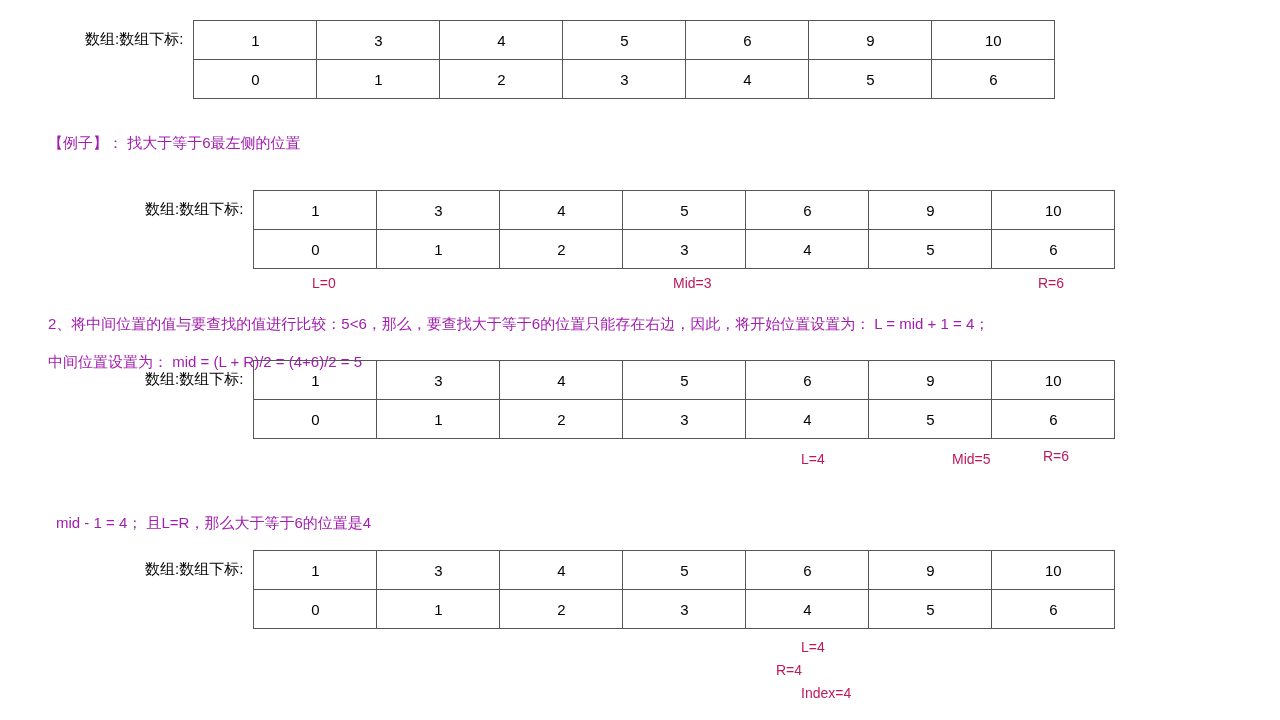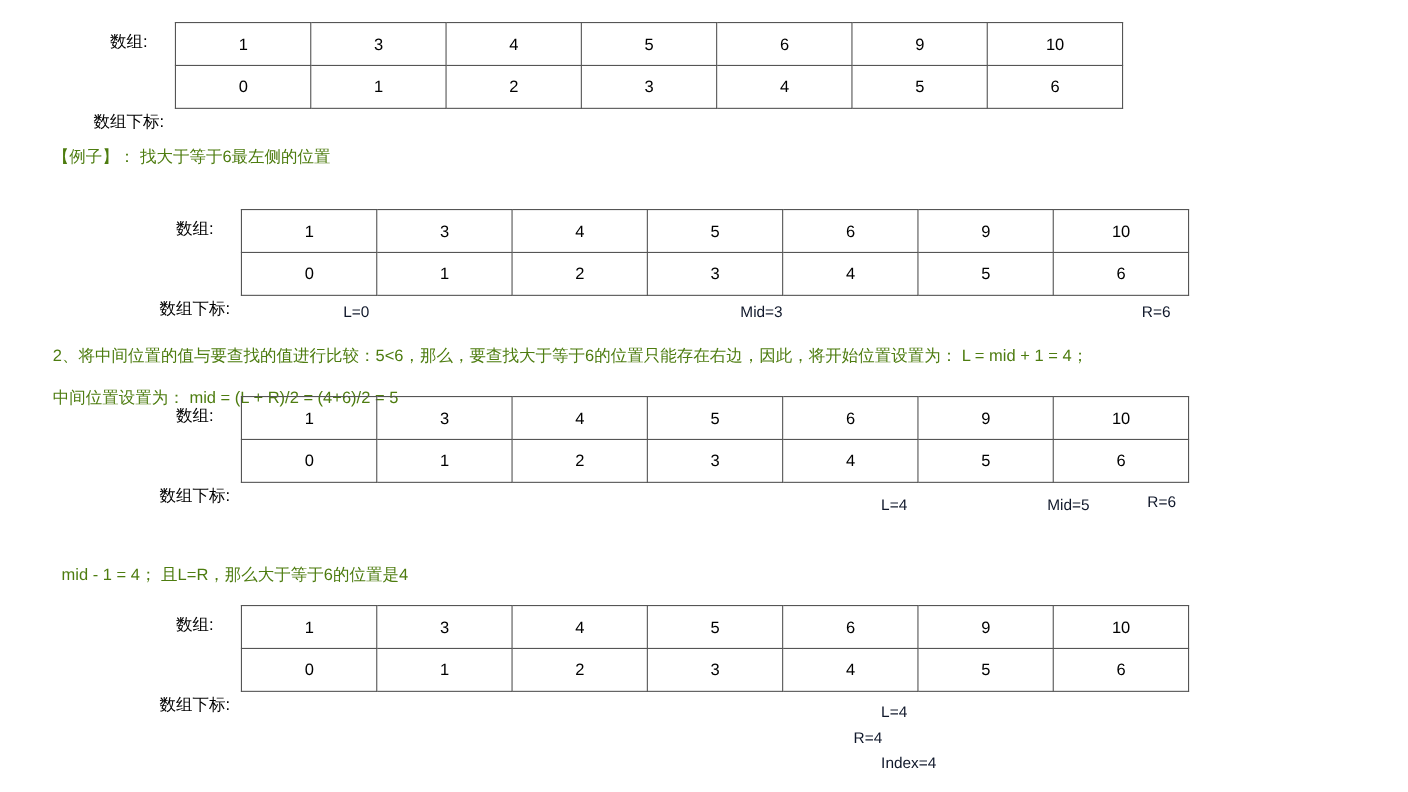--- a/index.html
+++ b/index.html
@@ -23,24 +23,23 @@
   }
 
   
   .tbl-block {
     position: absolute;
     display: flex;
     align-items: flex-start;
   }
   .row-labels {
     display: flex;
-    flex-direction: column;
+    flex-direction: row;
     text-align: center;
     padding-right: 10px;
-    gap: 34px;
   }
   .row-label {
     height: 38px;
     line-height: 38px;
     font-size: 15px;
     white-space: nowrap;
   }
   table.grid {
     border-collapse: collapse;
     table-layout: fixed;
@@ -52,31 +51,31 @@
     vertical-align: middle;
     font-size: 15px;
     padding: 0;
   }
   table.grid.w7 td { width: 122px; }
   table.grid.w7b td { width: 122px; }
 
   
   .marker {
     position: absolute;
-    color: #0f172a;
+    color: #be185d;
     font-size: 14px;
     white-space: nowrap;
   }
 
   
   .para {
     position: absolute;
     font-size: 15px;
     line-height: 1.55;
-    color: #4d7c0f;
+    color: #a21caf;
   }
 </style>
 </head>
 <body>
 
 <div class="page">
 
   <div class="tbl-block" style="left:85px; top:20px;">
     <div class="row-labels">
       <div class="row-label">数组:</div>

